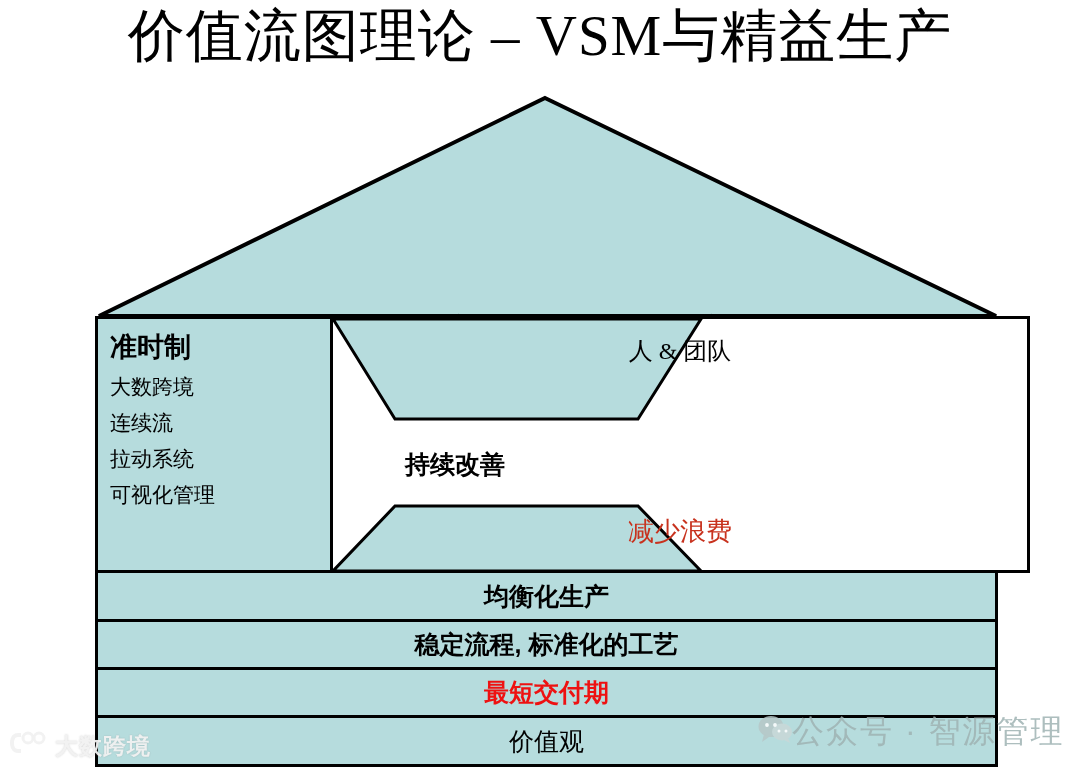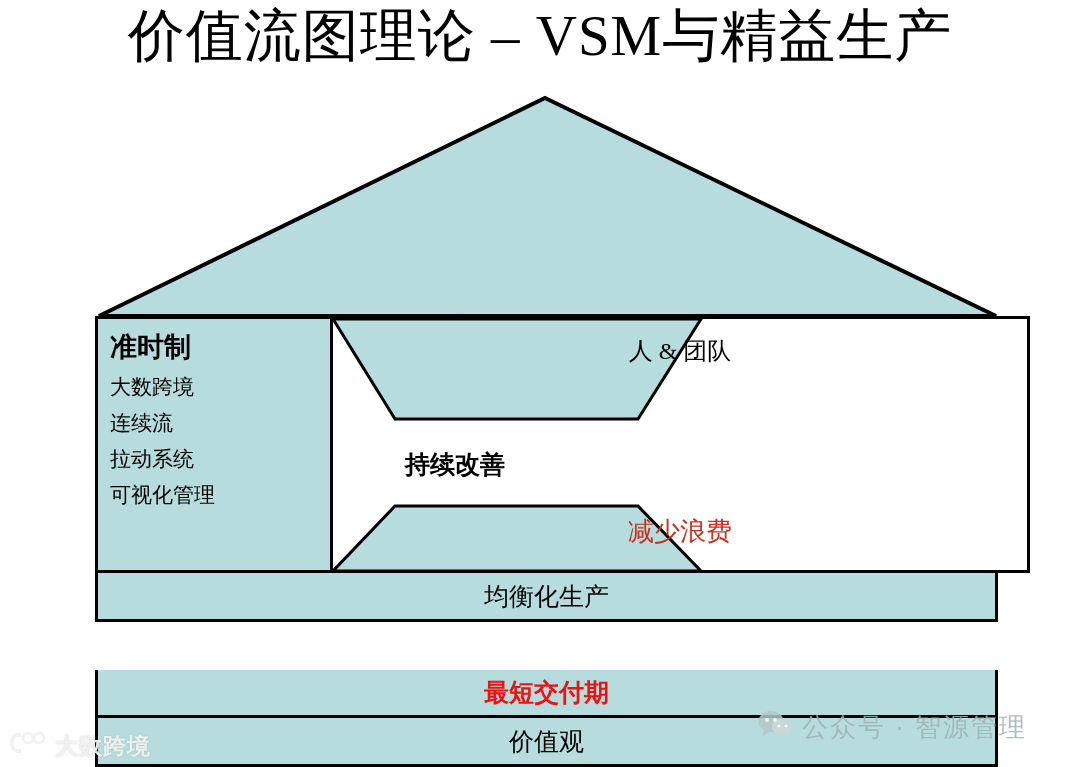--- a/index.html
+++ b/index.html
@@ -160,35 +160,34 @@
     box-sizing: border-box;
     background: #b6dcdd;
     border: 3px solid #000000;
     border-top-width: 0;
     display: flex;
     align-items: center;
     justify-content: center;
     color: #000000;
     white-space: nowrap;
   }
-  #row-heijunka  { top: 573px; height: 49px; font-size: 25px; font-weight: normal; }
+  #row-heijunka  { top: 573px; height: 49px; font-size: 25px; font-weight: bold; }
   #row-standard  { top: 622px; height: 48px; font-size: 25px; font-weight: bold; }
   #row-visual    { top: 670px; height: 48px; font-size: 25px; font-weight: bold; color: #ee1111; }
   #row-values    { top: 718px; height: 49px; font-size: 25px; }
 
   
   #watermark-wechat {
     position: absolute;
     left: 758px;
     top: 710px;
     display: flex;
     align-items: center;
-    gap: 10px;
     color: #9fb3b3;
-    font-size: 26px;
+    font-size: 32px;
     letter-spacing: 2px;
     opacity: .85;
     pointer-events: none;
     white-space: nowrap;
   }
   #watermark-wechat .wm-icon { display: block; }
 
   #watermark-dashu {
     position: absolute;
     left: 8px;
@@ -241,20 +240,21 @@
       <div class="core-text" id="core-people">人 &amp; 团队</div>
       <div class="core-text" id="core-kaizen">持续改善</div>
       <div class="core-text" id="core-waste">减少浪费</div>
     </div>
 
 
   </div>
 
   <div class="foundation-row" id="row-heijunka">均衡化生产</div>
 
+  <div class="foundation-row" id="row-standard">稳定流程, 标准化的工艺</div>
 
   <div class="foundation-row" id="row-visual">最短交付期</div>
 
   <div class="foundation-row" id="row-values">价值观</div>
 
 </div>
 
 <div id="watermark-wechat">
   <span class="wm-icon">
     <svg width="34" height="28" viewBox="0 0 34 28">

